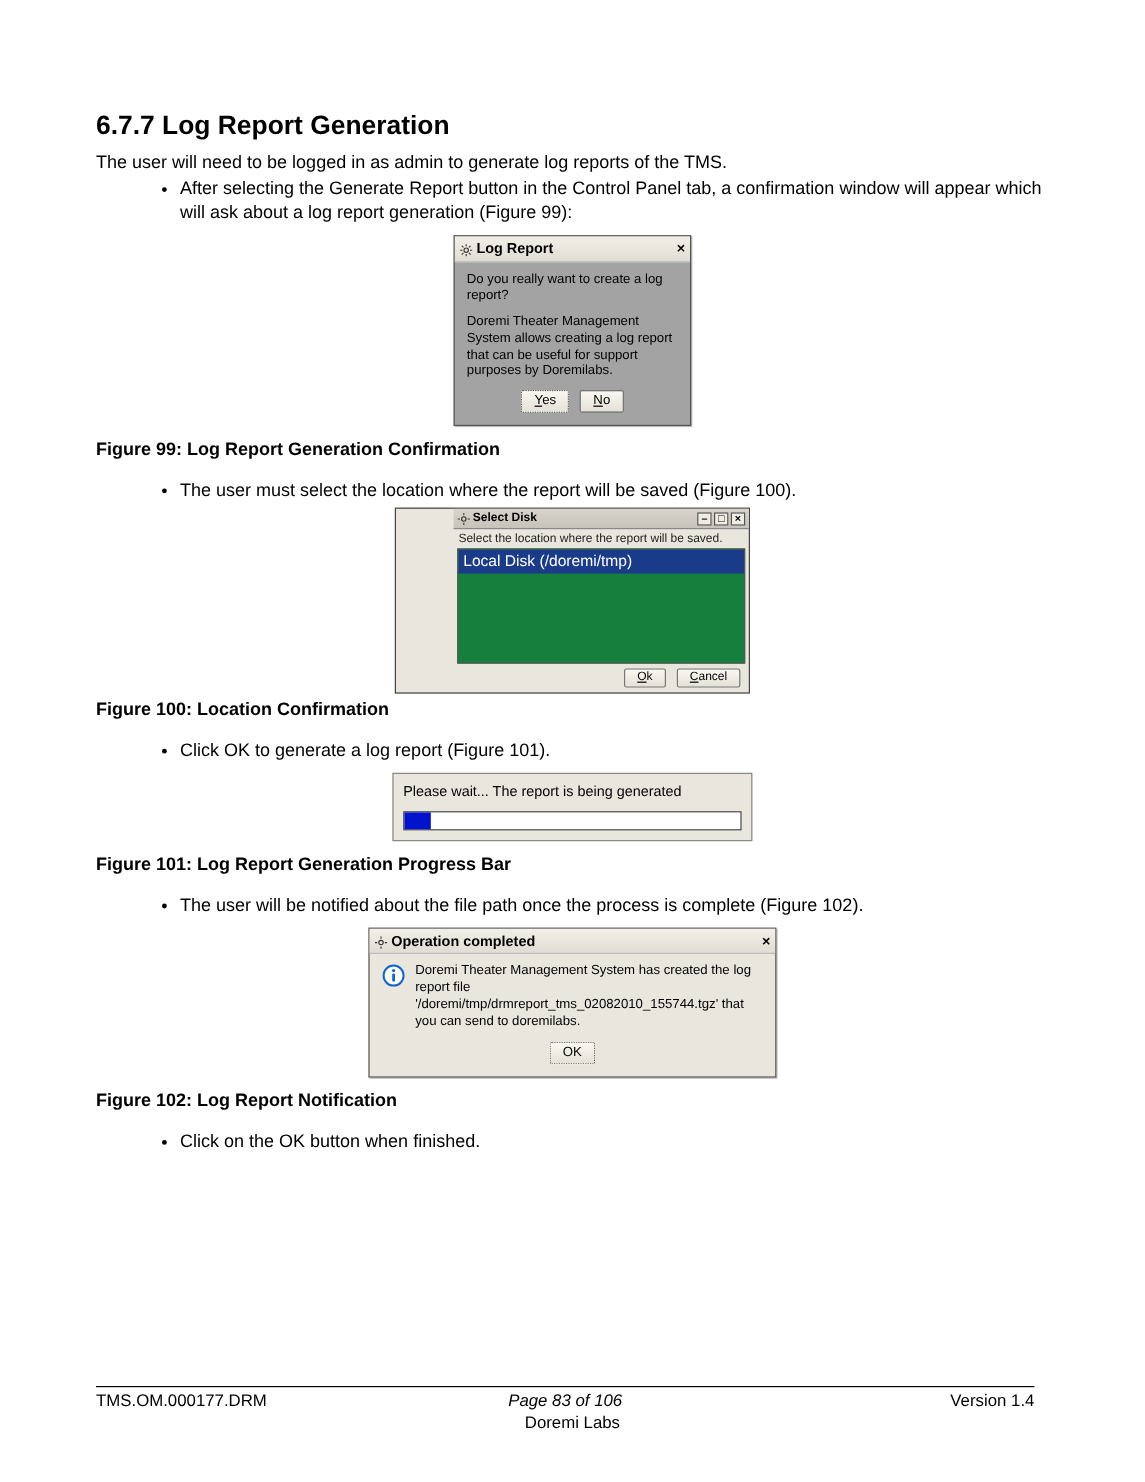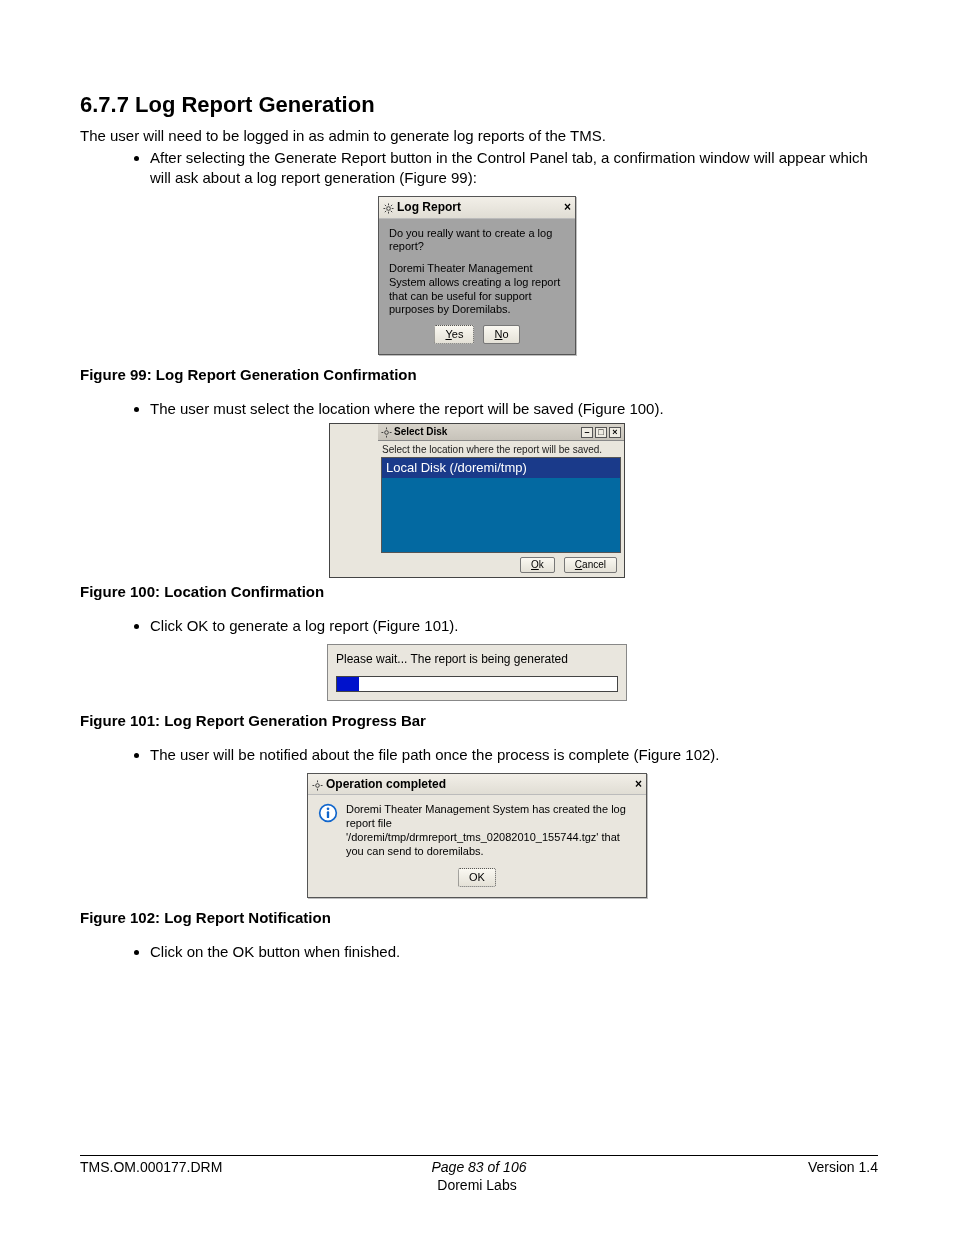--- a/index.html
+++ b/index.html
@@ -87,21 +87,21 @@
     background: linear-gradient(#d8d4cb,#c7c3ba);
     border-bottom:1px solid #888;
   }
   .dlg100 .titlebar .tl { display:flex; align-items:center; gap:2px; font-weight:bold;}
   .winctrls { display:flex; gap:2px; font-size:9px; }
   .winctrls span { border:1px solid #555; width:12px; height:11px; display:flex; align-items:center; justify-content:center; background:#efece3; font-weight:bold;}
   .dlg100 .instr { font-size:10px; padding:2px 4px 1px 4px; color:#222;}
   .dlg100 .listbox {
     margin: 0 3px 4px 3px;
     border:1px solid #555;
-    background:#0369a1;
+    background:#15803d;
     height:96px;
     overflow:hidden;
   }
   .dlg100 .listbox .selected {
     background:#1a3a8a;
     color:#fff;
     padding:1px 4px;
     font-size:13px;
     font-family: "Segoe UI", Tahoma, sans-serif;
   }
@@ -155,21 +155,21 @@
   }
   .info-icon {
     width:20px;height:20px;flex:0 0 20px;
   }
   .info-icon svg { width:20px;height:20px;}
   .dlg102 .dlg-body p { margin:0; line-height:1.25;}
   .dlg102 .btnrow { text-align:center; padding:6px 0 10px 0;}
   
   .footer-line {
     position:absolute;
-    left:80px; right:76px;
+    left:80px; right:92px;
     bottom:60px;
     border-top:1px solid #000;
     padding-top:3px;
     font-size:14px;
     display:flex;
   }
   .footer-left { flex:1; text-align:left;}
   .footer-center { flex:1; text-align:center;font-style:italic;}
   .footer-right { flex:1; text-align:right;}
   .footer-sub {

